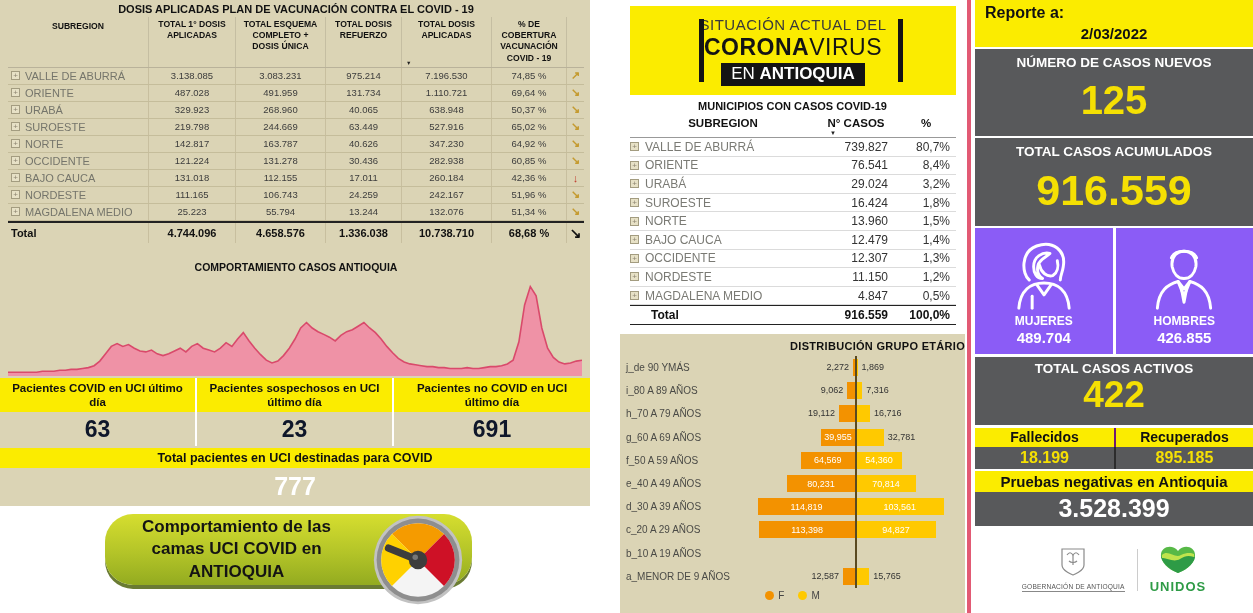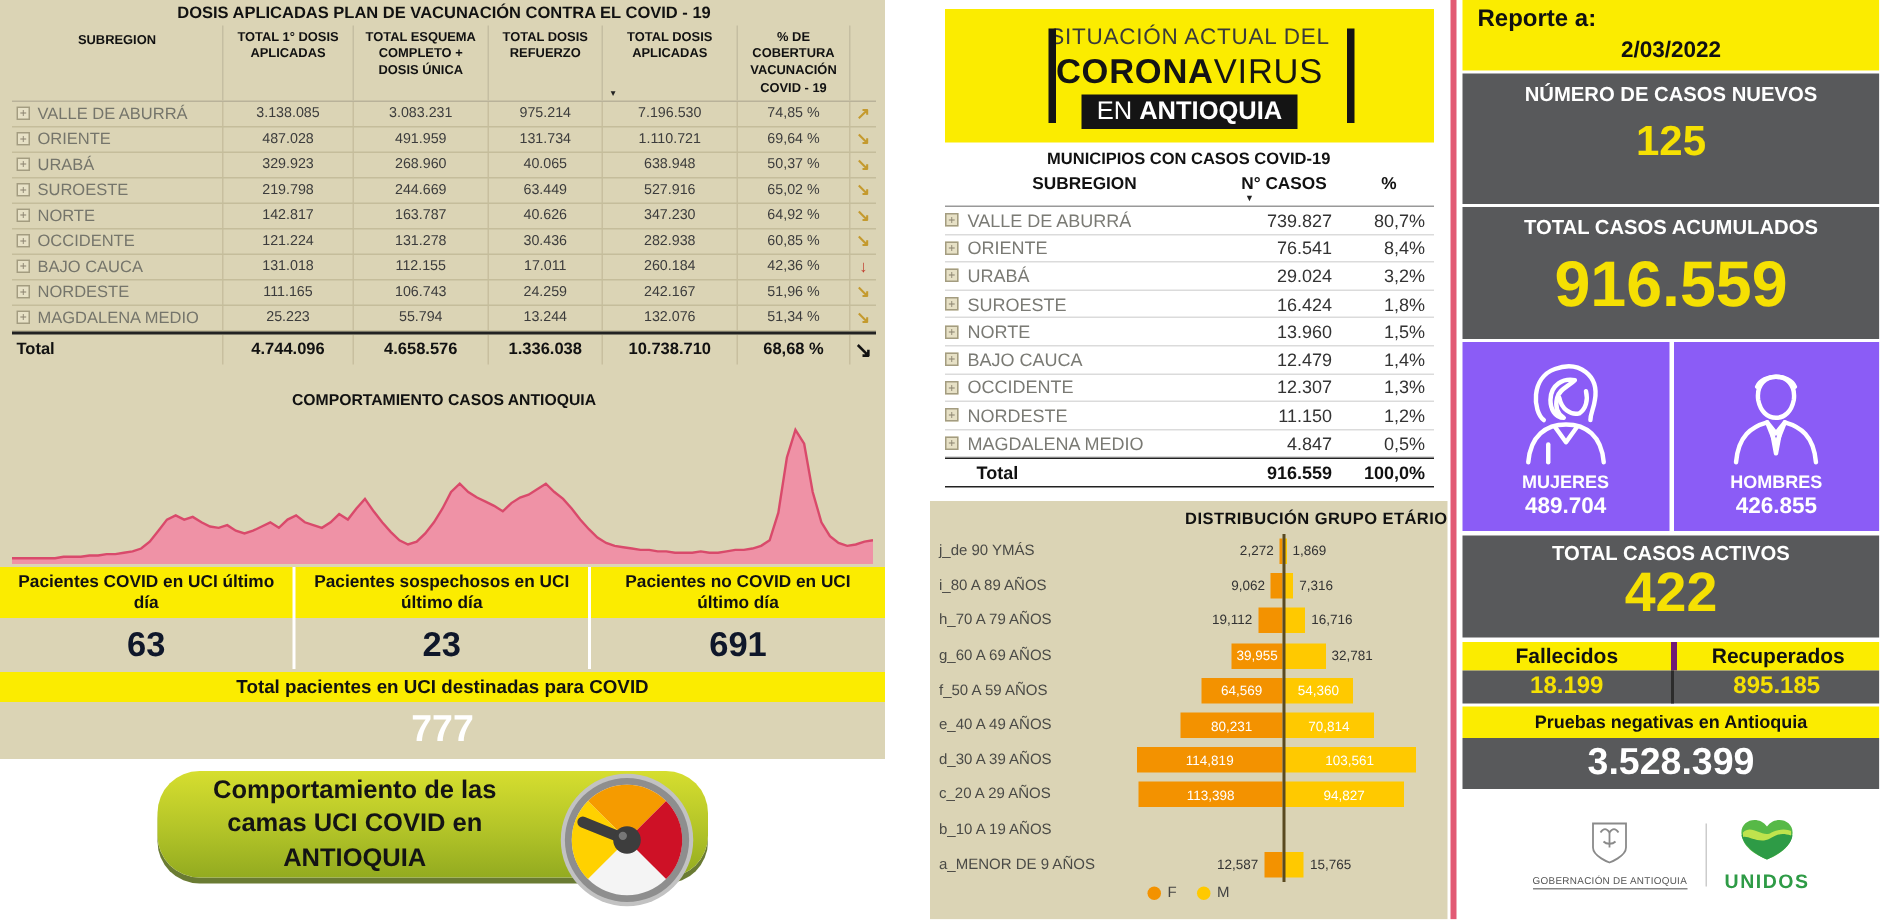--- a/index.html
+++ b/index.html
@@ -89,37 +89,37 @@
 
   
   .panel-right{position:absolute;left:975px;top:0;width:278px;height:613px;background:#ffffff;}
   .rep-box{position:absolute;left:0;top:0;width:278px;height:47px;background:#fbec00;}
   .rep-label{position:absolute;left:10px;top:4px;font-weight:bold;font-size:16px;color:#111;}
   .rep-date{position:absolute;left:0;top:25px;width:278px;text-align:center;font-weight:bold;font-size:15px;color:#111;}
   .gray-box{position:absolute;left:0;width:278px;background:#58595b;text-align:center;}
   .gb-label{font-weight:bold;font-size:13.5px;color:#fff;padding-top:6px;}
   .gb-value{font-weight:bold;color:#f5e003;}
   .box-new{top:49px;height:87px;}
-  .box-new .gb-value{font-size:28px;padding-top:8px;}
+  .box-new .gb-value{font-size:40px;padding-top:8px;}
   .box-acc{top:138px;height:88px;}
   .box-acc .gb-value{font-size:43px;padding-top:7px;}
   .gender-row{position:absolute;left:0;top:228px;width:278px;height:126px;display:grid;grid-template-columns:1fr 1fr;gap:3px;}
   .gender-cell{background:#8b5cf6;text-align:center;padding-top:6px;}
   .gender-cell svg{display:block;margin:0 auto;}
   .g-label{font-weight:bold;font-size:12px;color:#fff;margin-top:2px;}
   .g-value{font-weight:bold;font-size:15px;color:#fff;margin-top:1px;}
   .box-act{top:357px;height:68px;}
   .box-act .gb-label{padding-top:4px;}
   .box-act .gb-value{font-size:37px;padding-top:0px;line-height:1.0;}
   .outcomes{position:absolute;left:0;top:428px;width:278px;height:41px;display:grid;grid-template-columns:1fr 1fr;grid-template-rows:19px 22px;}
   .oc-h{background:#fbec00;font-weight:bold;font-size:14px;color:#111;text-align:center;line-height:19px;}
-  .oc-h.r{border-left:4px solid #701a75;}
+  .oc-h.r{border-left:2px solid #701a75;}
   .oc-v{background:#58595b;font-weight:bold;font-size:16px;color:#f5e003;text-align:center;line-height:22px;}
   .oc-v.r{border-left:2px solid #2c2c2c;}
-  .neg-label{position:absolute;left:0;top:471px;width:278px;height:21px;background:#fbec00;font-weight:bold;font-size:12px;color:#111;text-align:center;line-height:21px;}
+  .neg-label{position:absolute;left:0;top:471px;width:278px;height:21px;background:#fbec00;font-weight:bold;font-size:15px;color:#111;text-align:center;line-height:21px;}
   .neg-value{position:absolute;left:0;top:492px;width:278px;height:34px;background:#58595b;font-weight:bold;font-size:25px;color:#fff;text-align:center;line-height:33px;}
   .logos{position:absolute;left:0;top:526px;width:278px;height:87px;background:#fff;display:flex;align-items:center;justify-content:center;gap:12px;}
   .logo-gob{text-align:center;}
   .logo-gob-text{font-size:6.6px;color:#555;letter-spacing:0.2px;border-bottom:1px solid #888;padding-bottom:1px;margin-top:2px;}
   .logo-divider{width:1px;height:42px;background:#cccccc;}
   .logo-unidos{text-align:center;}
   .logo-unidos-text{font-weight:bold;font-size:13px;color:#2e9b46;letter-spacing:1px;margin-top:0px;}
 </style>
 </head>
 <body>

